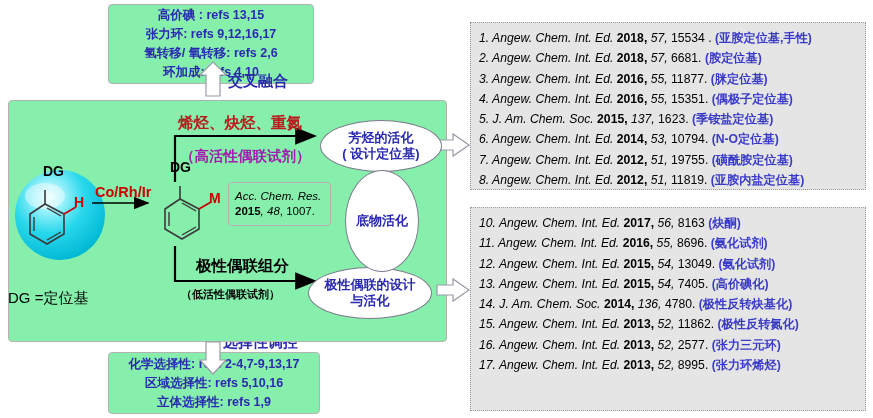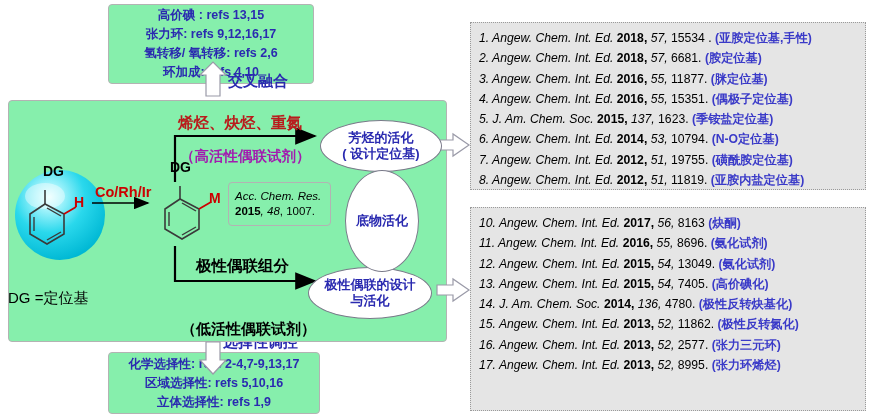--- a/index.html
+++ b/index.html
@@ -29,21 +29,21 @@
 
   
   .cn{color:#2a2ab0;font-weight:bold;}
 
   #label-cross-fusion{left:228px;top:72px;font-size:15px;}
   #label-selectivity{left:223px;top:333px;font-size:15px;}
 
   #label-alkene{left:178px;top:113px;font-size:15.5px;color:#b91c1c;font-weight:bold;white-space:nowrap;}
   #label-high-activity{left:180px;top:147px;font-size:14.5px;color:#a21caf;font-weight:bold;white-space:nowrap;}
   #label-polar{left:196px;top:256px;font-size:15.5px;color:#000;font-weight:bold;white-space:nowrap;}
-  #label-low-activity{left:181px;top:287px;font-size:15px;color:#000;font-weight:bold;white-space:nowrap;margin-top:33px;}
+  #label-low-activity{left:181px;top:287px;font-size:11px;color:#000;font-weight:bold;white-space:nowrap;}
 
   #label-catalyst{left:95px;top:184px;font-size:14.5px;color:#cc0000;font-weight:bold;}
   #label-dg-def{left:8px;top:266px;font-size:15px;color:#000;white-space:nowrap;margin-top:23px;}
 
   
   .ellipse{border:1px solid #7a7a8a;border-radius:50%;background:#fff;
     display:flex;align-items:center;justify-content:center;text-align:center;
     color:#2a2ab0;font-weight:bold;line-height:16px;}
   #ellipse-aryl{left:320px;top:120px;width:120px;height:50px;font-size:13px;}
   #ellipse-substrate{left:345px;top:170px;width:72px;height:100px;font-size:13px;z-index:2;}

